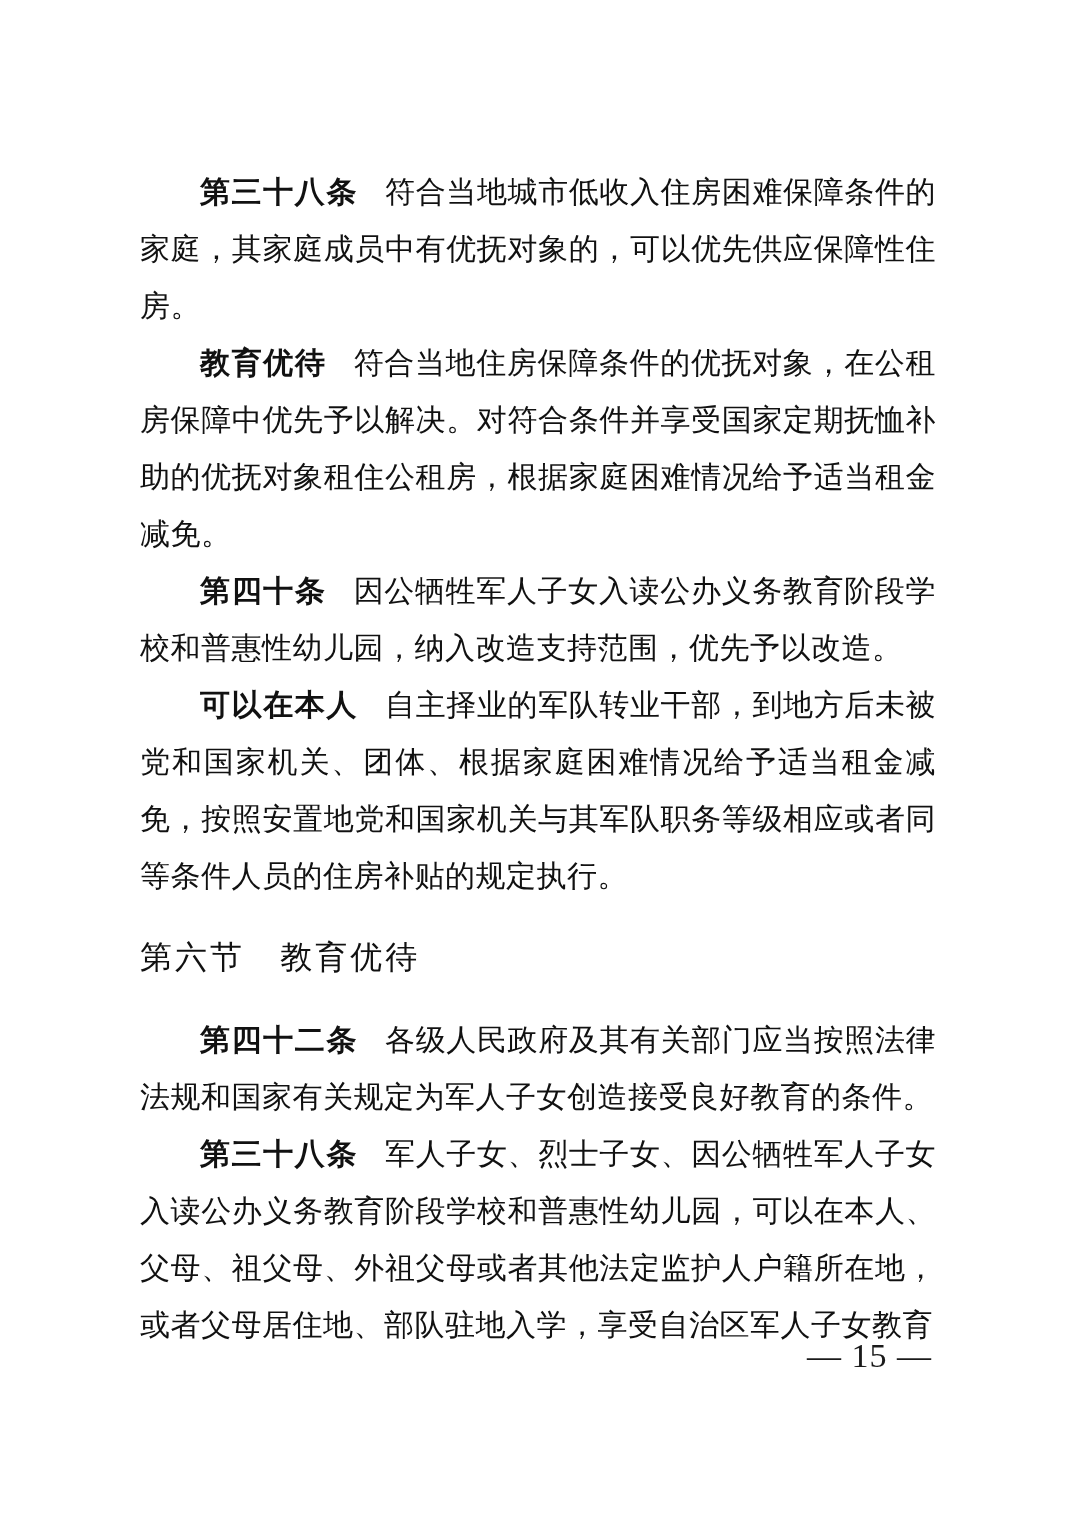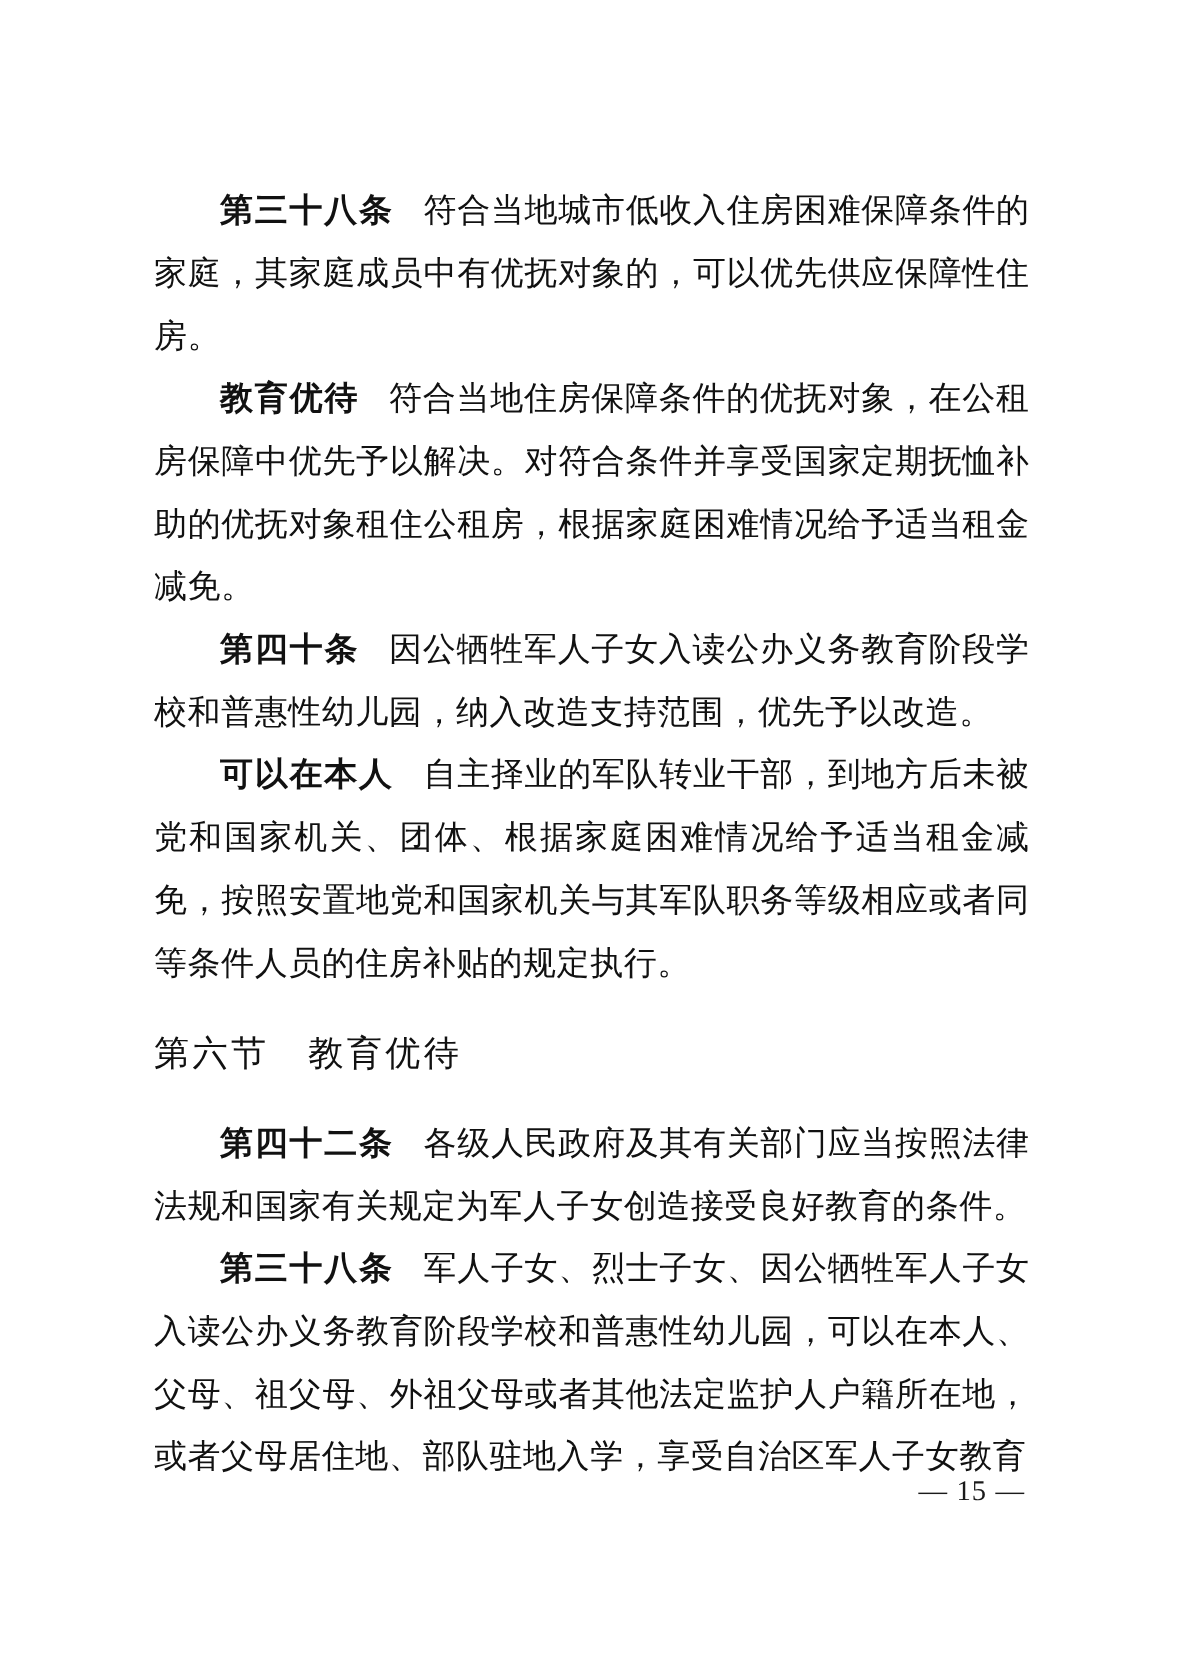--- a/index.html
+++ b/index.html
@@ -45,21 +45,21 @@
     text-align: left;
     letter-spacing: 3px;
   }
   .section-title {
     margin-left: 1.1em;
   }
   .page-number {
     position: absolute;
     top: 1336px;
     right: 142px;
-    font-size: 26px;
+    font-size: 34px;
     line-height: 40px;
     letter-spacing: 1px;
     color: #1a1a1a;
   }
 </style>
 </head>
 <body>
 
 <div class="page">
   <div class="content">

